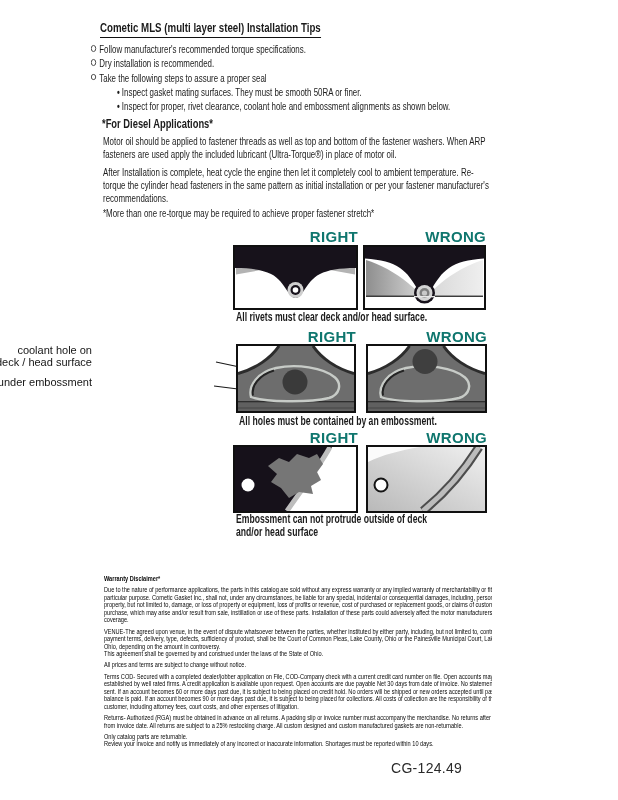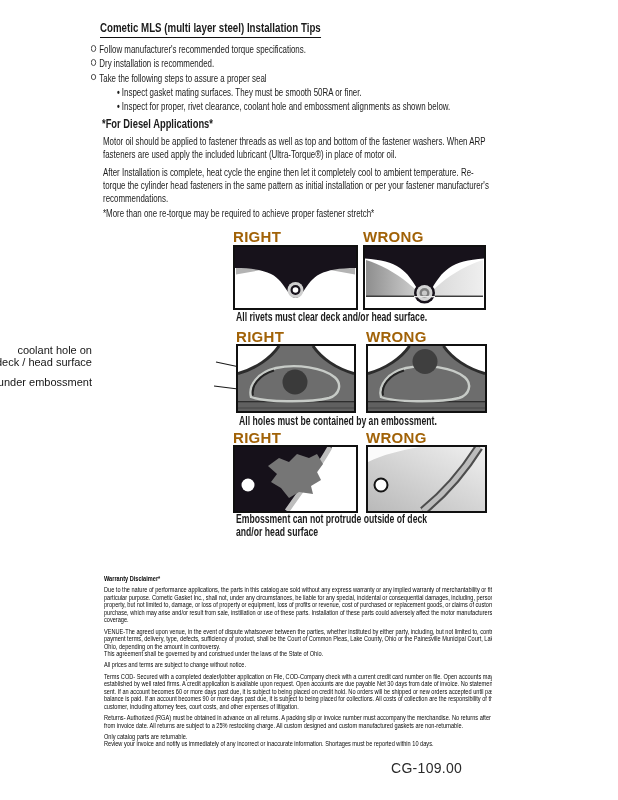--- a/index.html
+++ b/index.html
@@ -18,21 +18,21 @@
   .b-dot { display:inline-block; width:4.5px; height:4.5px; border:1.1px solid #333; border-radius:50%; margin-right:5px; vertical-align:1.5px; }
   .b-sub { padding-left:36px; white-space:nowrap; }
   .b-sub .sb { font-weight:bold; margin-right:3px; }
 
   .h-diesel { left:102px; top:116px; font-size:13px; font-weight:bold; white-space:nowrap; }
   .para { left:103px; top:0; width:545px; font-size:11px; line-height:13px; }
   .p1 { top:135px; }
   .p2 { top:166px; }
   .note { left:103px; top:207px; font-size:11px; white-space:nowrap; }
 
-  .fig-label { position:absolute; text-align:left; font-size:15px; font-weight:bold; color:#a16207; letter-spacing:0.3px; }
+  .fig-label { position:absolute; text-align:right; font-size:15px; font-weight:bold; color:#0f766e; letter-spacing:0.3px; }
   .fig-box { position:absolute; border:2px solid #101010; background:#fff; }
   .fig-box svg { display:block; }
   .fig-caption { position:absolute; font-size:12px; font-weight:bold; white-space:nowrap; line-height:13px; }
 
   .ann { position:absolute; right:400px; text-align:right; font-size:11px; line-height:11.5px; color:#161616; white-space:nowrap; }
 
   .legal { left:104px; top:575px; width:575px; font-size:7.8px; line-height:7.6px; color:#090909; }
   .legal p { margin:0 0 3.5px 0; }
   .legal p.tight { margin:0; }
   .lg-title { font-weight:bold; }
@@ -190,15 +190,15 @@
     <p>Due to the nature of performance applications, the parts in this catalog are sold without any express warranty or any implied warranty of merchantability or fitness for a particular purpose.  Cometic Gasket Inc., shall not, under any circumstances, be liable for any special, incidental or consequential damages, including, person, party or property, but not limited to, damage, or loss of property or equipment, loss of profits or revenue, cost of purchased or replacement goods, or claims of customers of the purchase, which may arise and/or result from sale, instillation or use of these parts.  Installation of these parts could adversely affect the motor manufacturers warranty coverage.</p>
     <p class="tight">VENUE-The agreed upon venue, in the event of dispute whatsoever between the parties, whether instituted by either party, including, but not limited to, contract terms, payment terms, delivery, type, defects, sufficiency of product, shall be the Court of Common Pleas, Lake County, Ohio or the Painesville Municipal Court, Lake County, Ohio, depending on the amount in controversy.</p>
     <p>This agreement shall be governed by and construed under the laws of the State of Ohio.</p>
     <p>All prices and terms are subject to change without notice.</p>
     <p>Terms COD- Secured with a completed dealer/jobber application on File, COD-Company check with a current credit card number on file.  Open accounts may be established by well rated firms.  A credit application is available upon request.  Open accounts are due payable Net 30 days from date of invoice.  No statement will be sent.  If an account becomes 60 or more days past due, it is subject to being placed on credit hold.  No orders will be shipped or new orders accepted until past due balance is paid.  If an account becomes 90 or more days past due, it is subject to being placed for collections.  All costs of collection are the responsibility of the customer, including attorney fees, court costs, and other expenses of litigation.</p>
     <p>Returns- Authorized (RGA) must be obtained in advance on all returns.  A packing slip or invoice number must accompany the merchandise.  No returns after 30 days from invoice date.  All returns are subject to a 25% restocking charge.  All custom designed and custom manufactured gaskets are non-returnable.</p>
     <p class="tight">Only catalog parts are returnable.</p>
     <p class="tight">Review your invoice and notify us immediately of any incorrect or inaccurate information.  Shortages must be reported within 10 days.</p>
   </div>
 
-  <div class="abs doc-code">CG-109.00</div>
+  <div class="abs doc-code">CG-124.49</div>
 
 </div>
 
 </body></html>

